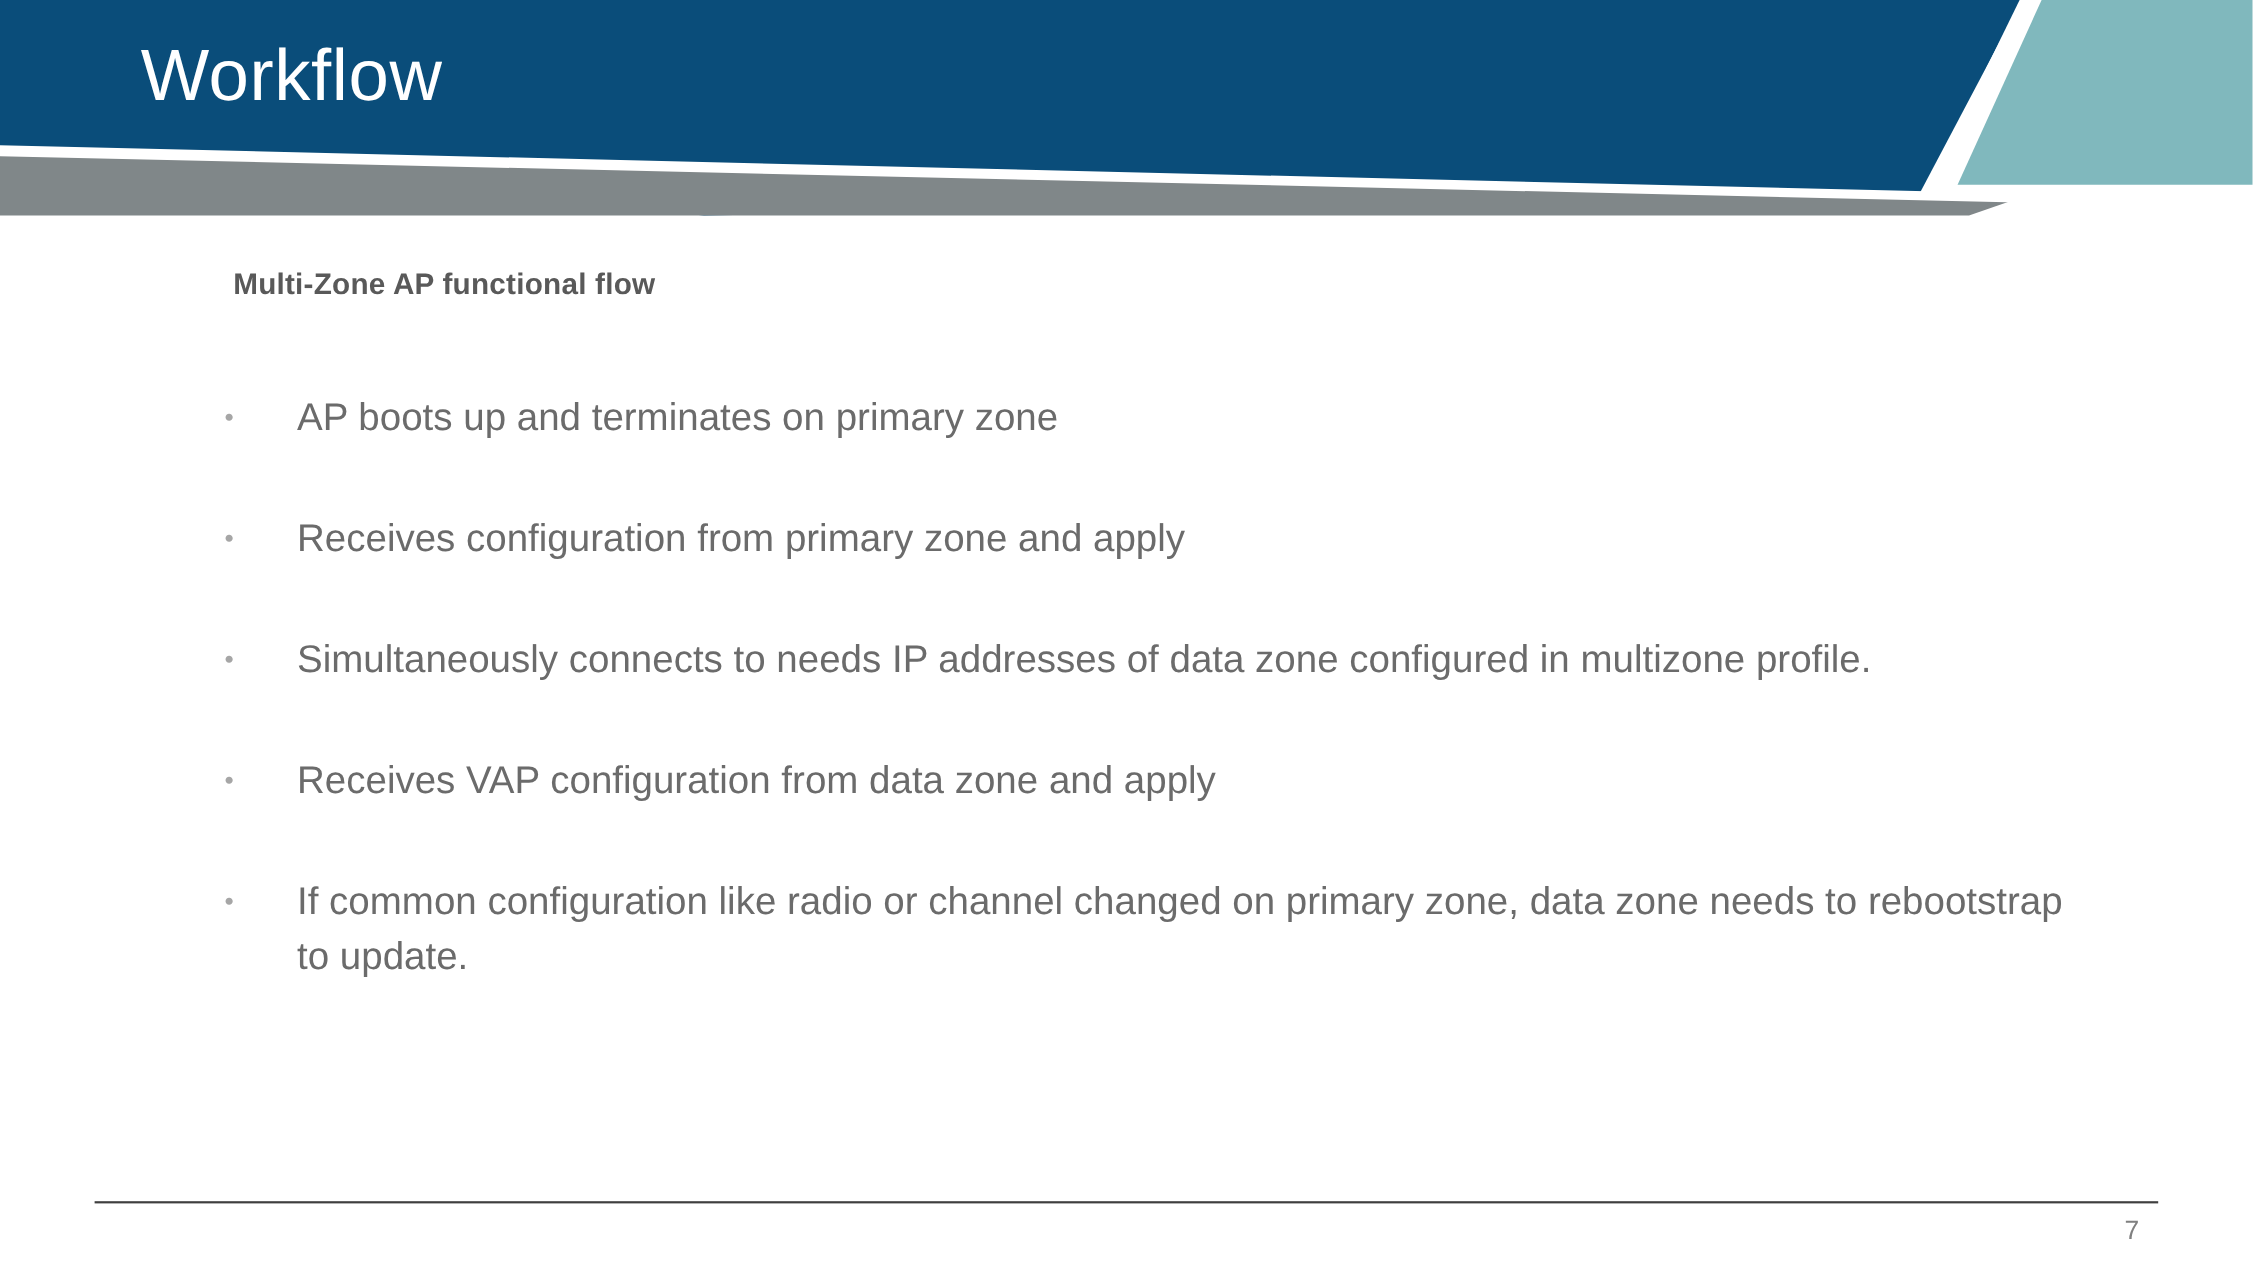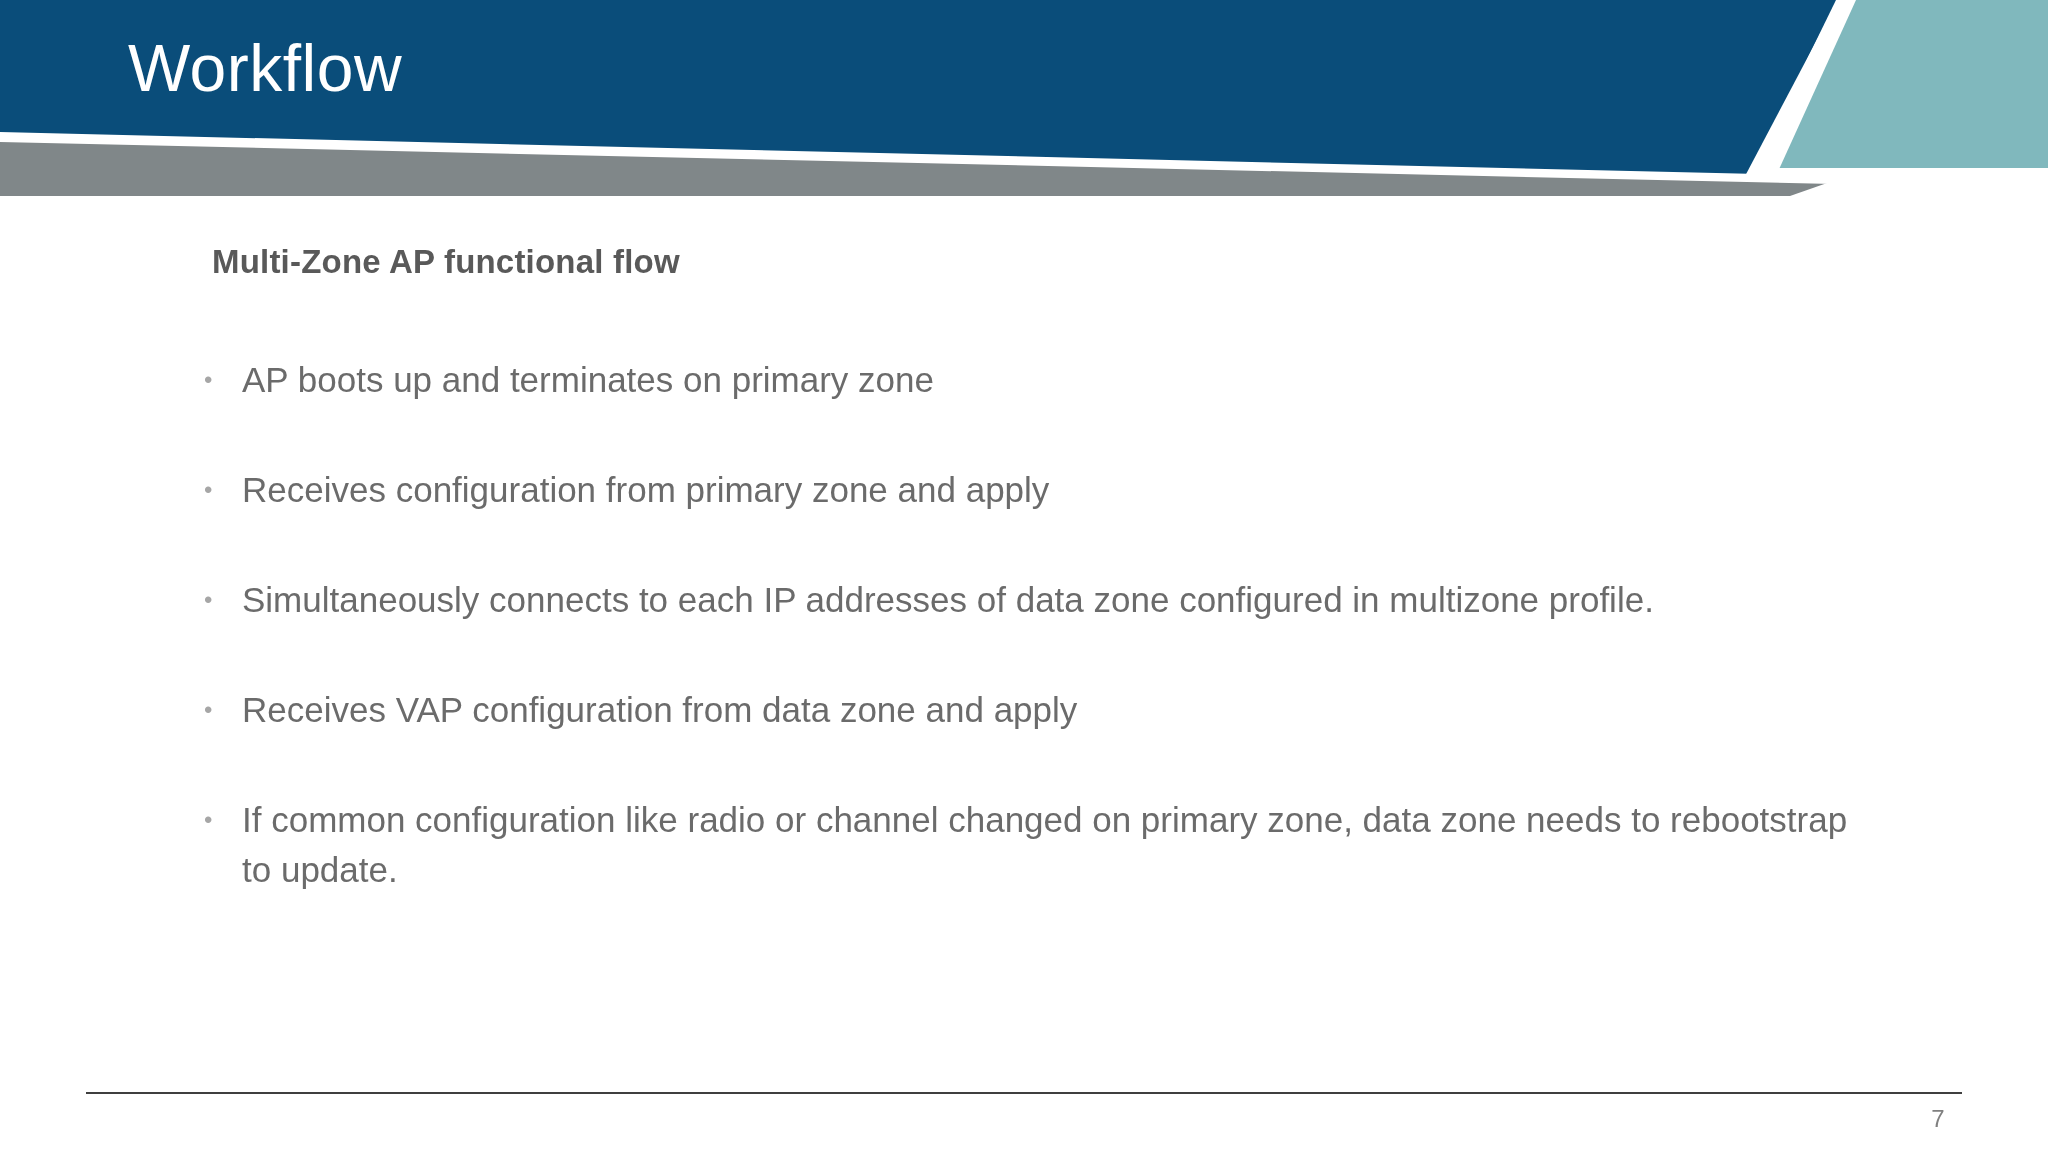--- a/index.html
+++ b/index.html
@@ -39,21 +39,21 @@
   
   #body-area {
     position:absolute;
     left:0; top:215px;
     width:2048px; height:937px;
   }
 
   #subtitle {
     position:absolute;
     left:212px; top:28px;
-    font-size:33px;
+    font-size:27px;
     font-weight:bold;
     color:#595959;
     letter-spacing:0.2px;
     white-space:nowrap;
   }
 
   #bullet-list {
     position:absolute;
     left:196px; top:138px;
     width:1740px;
@@ -74,20 +74,21 @@
     text-align:left;
     padding-left:8px;
   }
   .bullet-text {
     flex:1 1 auto;
     font-size:35px;
     line-height:50px;
     color:#6b6b6b;
     font-weight:400;
     padding-top:2px;
+    margin-left:28px;
   }
   .bullet-row.wrap .bullet-text { max-width:1610px; }
 
   
   #footer-rule {
     position:absolute;
     left:86px; top:1092px;
     width:1876px; height:2px;
     background:#3f3f3f;
   }
@@ -130,21 +131,21 @@
       <li class="bullet-row">
         <span class="bullet-dot">•</span>
         <span class="bullet-text">AP boots up and terminates on primary zone</span>
       </li>
       <li class="bullet-row">
         <span class="bullet-dot">•</span>
         <span class="bullet-text">Receives configuration from primary zone and apply</span>
       </li>
       <li class="bullet-row">
         <span class="bullet-dot">•</span>
-        <span class="bullet-text">Simultaneously connects to each IP addresses of data zone configured in multizone profile.</span>
+        <span class="bullet-text">Simultaneously connects to needs IP addresses of data zone configured in multizone profile.</span>
       </li>
       <li class="bullet-row">
         <span class="bullet-dot">•</span>
         <span class="bullet-text">Receives VAP configuration from data zone and apply</span>
       </li>
       <li class="bullet-row wrap">
         <span class="bullet-dot">•</span>
         <span class="bullet-text">If common configuration like radio or channel changed on primary zone, data zone needs to rebootstrap to update.</span>
       </li>
     </ul>

